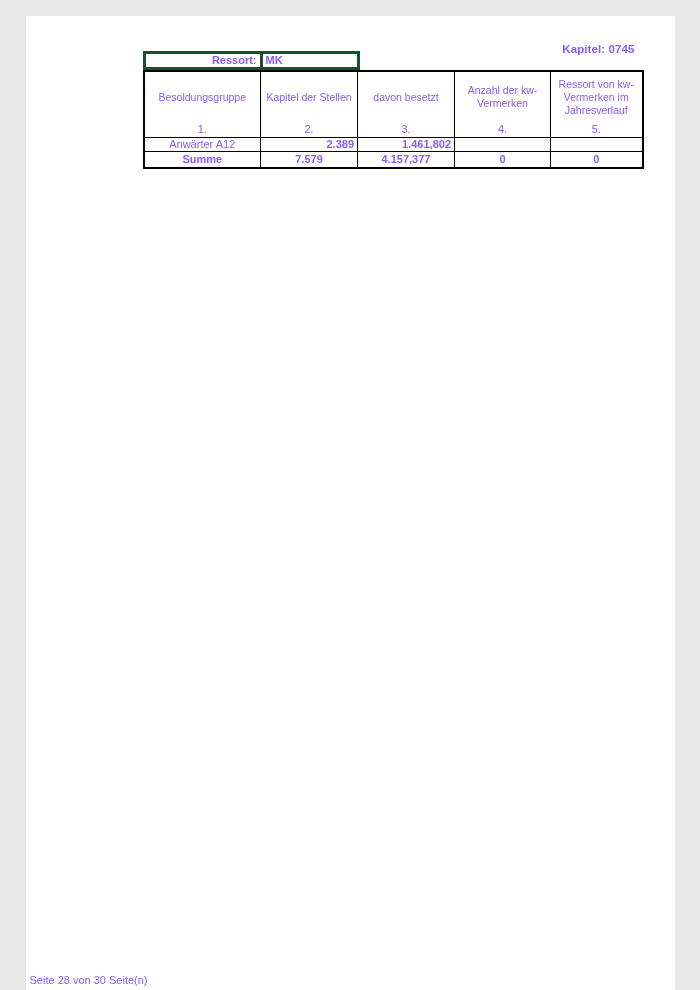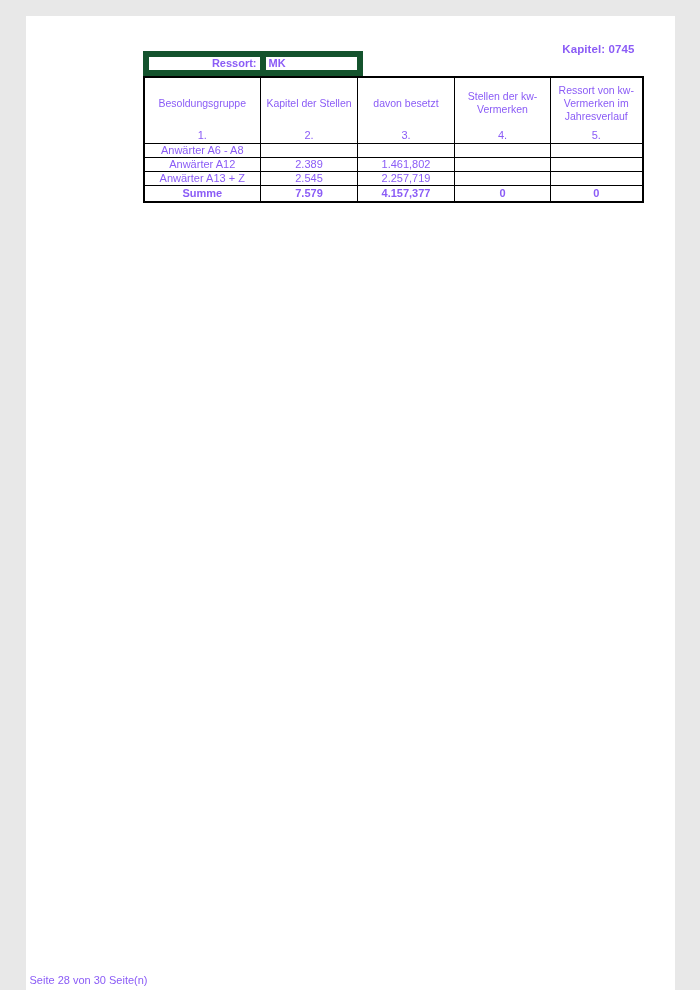--- a/index.html
+++ b/index.html
@@ -31,21 +31,21 @@
     border-collapse: collapse;
     table-layout: fixed;
   }
   
   .meta-table {
     width: 214px;
     border: 2px solid #000;
     border-bottom: none;
   }
   .meta-table td {
-    border: 6px solid #14532d;
+    border: 3px solid #14532d;
     height: 14px;
     font-size: 11px;
     font-weight: 700;
     line-height: 13px;
     padding: 0 3px;
     overflow: hidden;
     white-space: nowrap;
   }
   .meta-table .label-cell { text-align: right; }
   .meta-table .value-cell { text-align: left; }
@@ -86,21 +86,21 @@
     text-align: center;
     font-size: 11px;
   }
   .main-table td {
     height: 14px;
     line-height: 13px;
     padding: 0 3px;
     white-space: nowrap;
   }
   .cell-group   { text-align: center; }
-  .cell-number  { text-align: center; }
+  .cell-number  { text-align: right; font-weight: bold; }
   .sum-row td {
     font-weight: 700;
     text-align: center;
     height: 16px;
     line-height: 15px;
   }
   .footer {
     position: absolute;
     top: 958px;
     left: 4px;
@@ -154,53 +154,39 @@
             </div>
           </th>
           <th>
             <div class="hcell">
               <div class="hlabel">davon besetzt</div>
               <div class="hnum">3.</div>
             </div>
           </th>
           <th>
             <div class="hcell">
-              <div class="hlabel">Stellen der kw-Vermerken</div>
+              <div class="hlabel">Anzahl der kw-Vermerken</div>
               <div class="hnum">4.</div>
             </div>
           </th>
           <th>
             <div class="hcell">
               <div class="hlabel">Ressort von kw-Vermerken im Jahresverlauf</div>
               <div class="hnum">5.</div>
             </div>
           </th>
         </tr>
 
-        <tr>
-          <td class="cell-group">Anwärter A6 - A8</td>
-          <td class="cell-number"></td>
-          <td class="cell-number"></td>
-          <td class="cell-number"></td>
-          <td class="cell-number"></td>
-        </tr>
         <tr>
           <td class="cell-group">Anwärter A12</td>
           <td class="cell-number">2.389</td>
           <td class="cell-number">1.461,802</td>
           <td class="cell-number"></td>
           <td class="cell-number"></td>
         </tr>
-        <tr>
-          <td class="cell-group">Anwärter A13 + Z</td>
-          <td class="cell-number">2.545</td>
-          <td class="cell-number">2.257,719</td>
-          <td class="cell-number"></td>
-          <td class="cell-number"></td>
-        </tr>
 
         <tr class="sum-row">
           <td>Summe</td>
           <td>7.579</td>
           <td>4.157,377</td>
           <td>0</td>
           <td>0</td>
         </tr>
       </tbody>
     </table>

